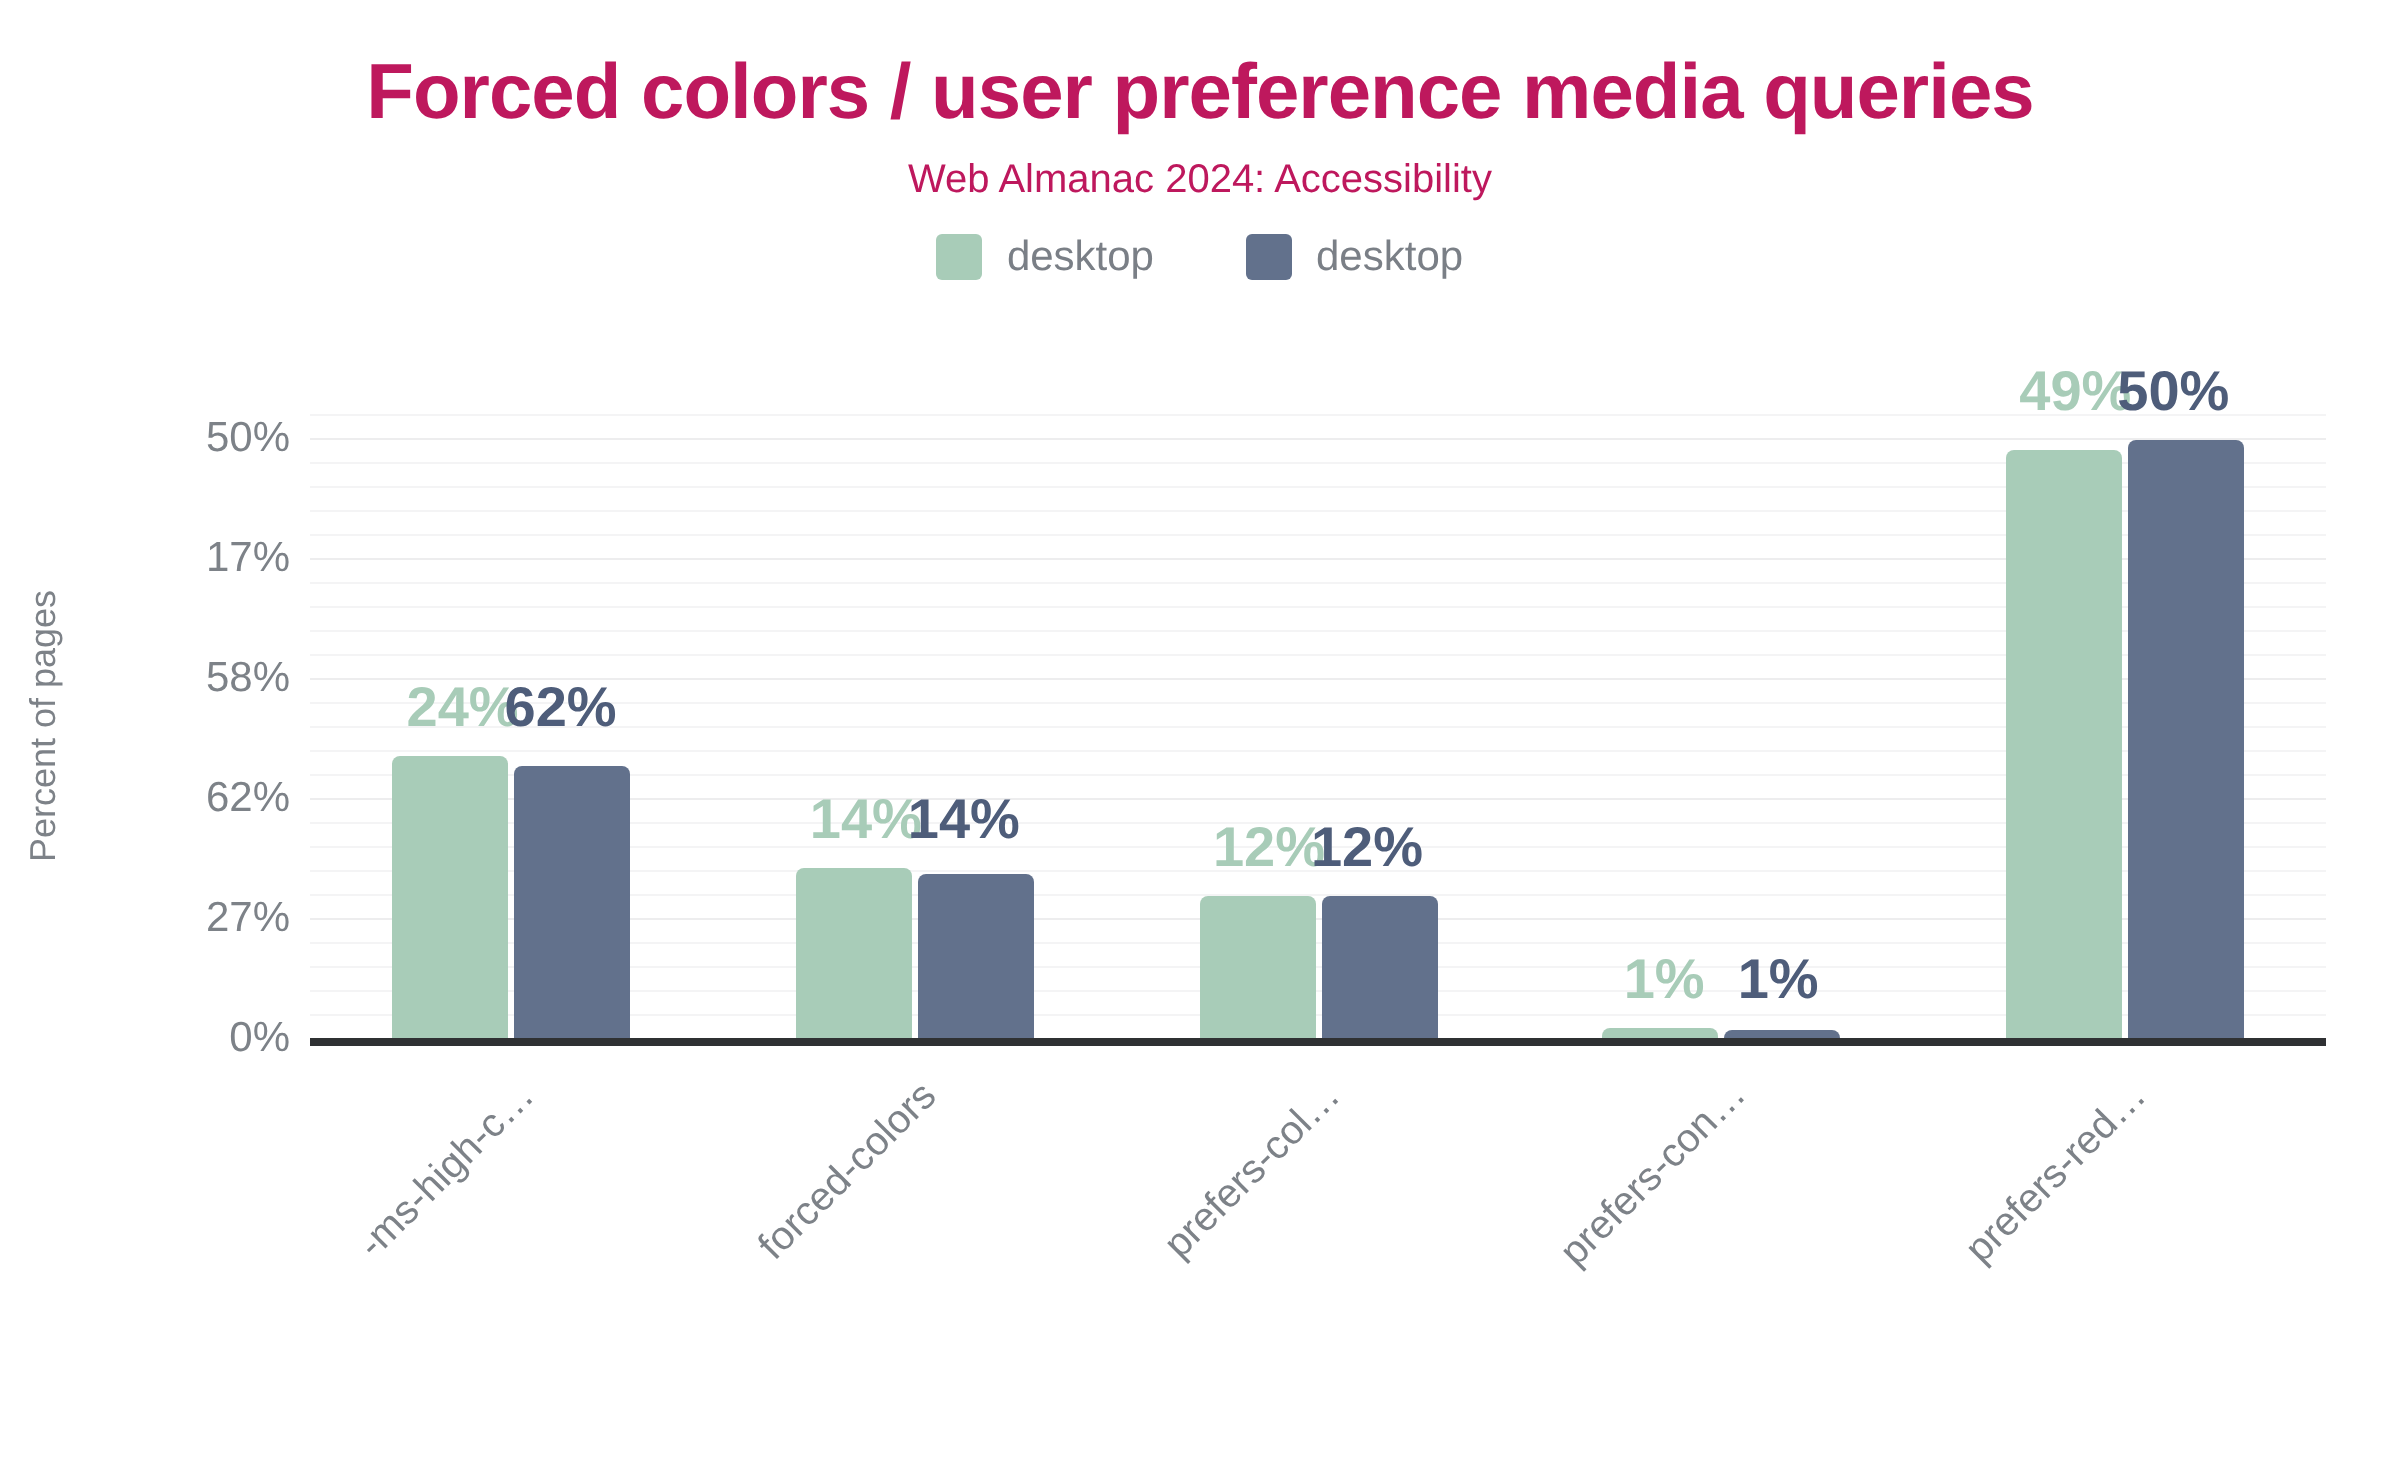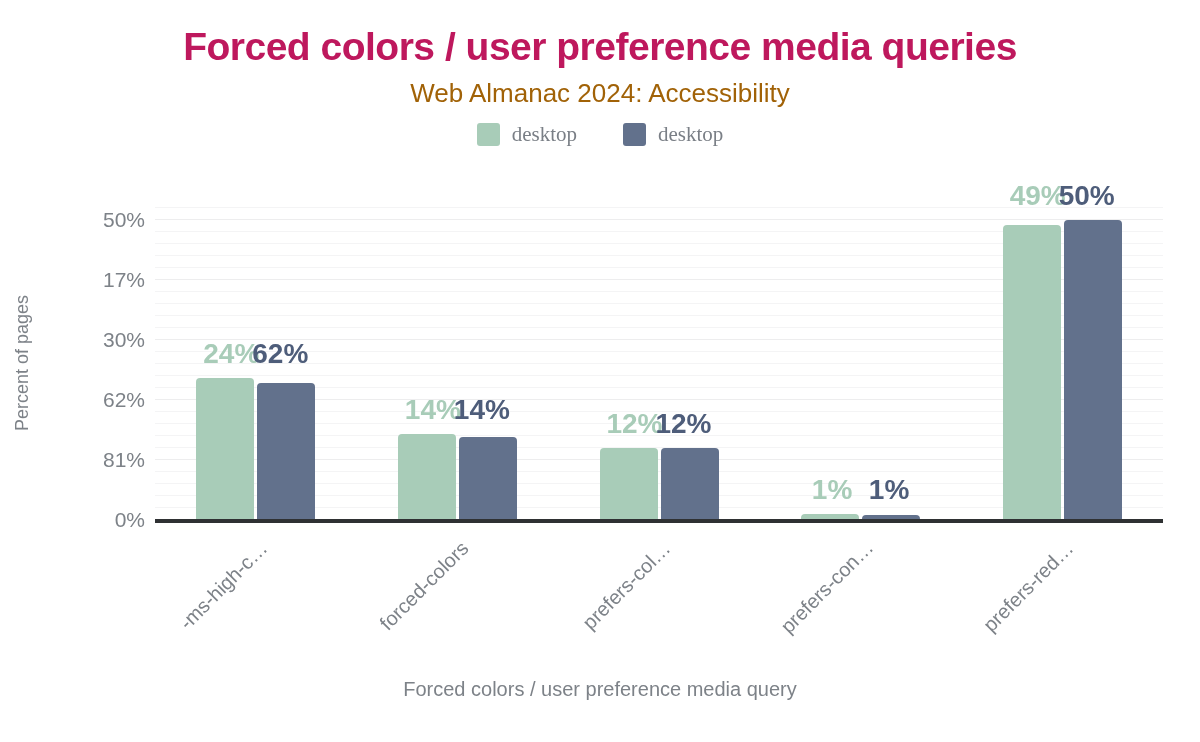--- a/index.html
+++ b/index.html
@@ -24,23 +24,23 @@
   .chart-title {
     font-size: 39px;
     font-weight: 700;
     letter-spacing: -0.5px;
     color: #be185d;
     line-height: 1.1;
     margin: 0;
     font-stretch: condensed;
   }
   .chart-subtitle {
-    font-size: 26px;
+    font-size: 20px;
     font-weight: 400;
-    color: #a16207;
+    color: #be185d;
     margin: 10px 0 0 0;
     line-height: 1.1;
   }
 
   
   .legend {
     display: flex;
     justify-content: center;
     align-items: center;
     gap: 46px;
@@ -54,21 +54,20 @@
   .legend-swatch {
     width: 23px;
     height: 23px;
     border-radius: 3px;
     display: block;
   }
   .legend-label {
     font-size: 21px;
     color: #7a7f86;
     line-height: 1;
-    font-family: Liberation Serif, serif;
   }
 
   
   .plot-wrap {
     position: absolute;
     left: 0;
     top: 0;
     width: 1200px;
     height: 742px;
     pointer-events: none;
@@ -220,23 +219,23 @@
       <div class="bar desktop" style="left: 444.5px; height: 71.4px; background: rgb(168, 204, 184);"></div>
       <div class="bar mobile" style="left: 505.5px; height: 71.4px; background: rgb(98, 113, 140);"></div>
       <div class="bar desktop" style="left: 646.1px; height: 5.4px; background: rgb(168, 204, 184);"></div>
       <div class="bar mobile" style="left: 707.1px; height: 4.2px; background: rgb(98, 113, 140);"></div>
       <div class="bar desktop" style="left: 847.7px; height: 294px; background: rgb(168, 204, 184);"></div>
       <div class="bar mobile" style="left: 908.7px; height: 299.4px; background: rgb(98, 113, 140);"></div>
     </div>
   <div class="axis-baseline" id="axis-baseline" style="left:155px;"></div>
   <div id="ytick-layer">
       <div class="ytick" style="top: 519px;">0%</div>
-      <div class="ytick" style="top: 459px;">81%</div>
+      <div class="ytick" style="top: 459px;">27%</div>
       <div class="ytick" style="top: 399px;">62%</div>
-      <div class="ytick" style="top: 339px;">30%</div>
+      <div class="ytick" style="top: 339px;">58%</div>
       <div class="ytick" style="top: 279px;">17%</div>
       <div class="ytick" style="top: 219px;">50%</div>
     </div>
   <div id="xtick-layer">
       <div class="xtick" style="left: 135.8px; top: 537px; width: 120px;">-ms-high-c…</div>
       <div class="xtick" style="left: 337.4px; top: 537px; width: 120px;">forced-colors</div>
       <div class="xtick" style="left: 539px; top: 537px; width: 120px;">prefers-col…</div>
       <div class="xtick" style="left: 740.6px; top: 537px; width: 120px;">prefers-con…</div>
       <div class="xtick" style="left: 942.2px; top: 537px; width: 120px;">prefers-red…</div>
     </div>
@@ -246,14 +245,13 @@
       <div class="data-label desktop" style="top: 396.4px; left: 432.9px;">14%</div>
       <div class="data-label mobile" style="top: 396.4px; left: 481.9px;">14%</div>
       <div class="data-label desktop" style="top: 409.6px; left: 634.5px;">12%</div>
       <div class="data-label mobile" style="top: 409.6px; left: 683.5px;">12%</div>
       <div class="data-label desktop" style="top: 475.6px; left: 832.1px;">1%</div>
       <div class="data-label mobile" style="top: 475.6px; left: 889.1px;">1%</div>
       <div class="data-label desktop" style="top: 181.6px; left: 1037.7px;">49%</div>
       <div class="data-label mobile" style="top: 181.6px; left: 1086.7px;">50%</div>
     </div>
   <div class="y-axis-title">Percent of pages</div>
-  <div class="x-axis-title">Forced colors / user preference media query</div>
 </div>
 
 </body></html>

